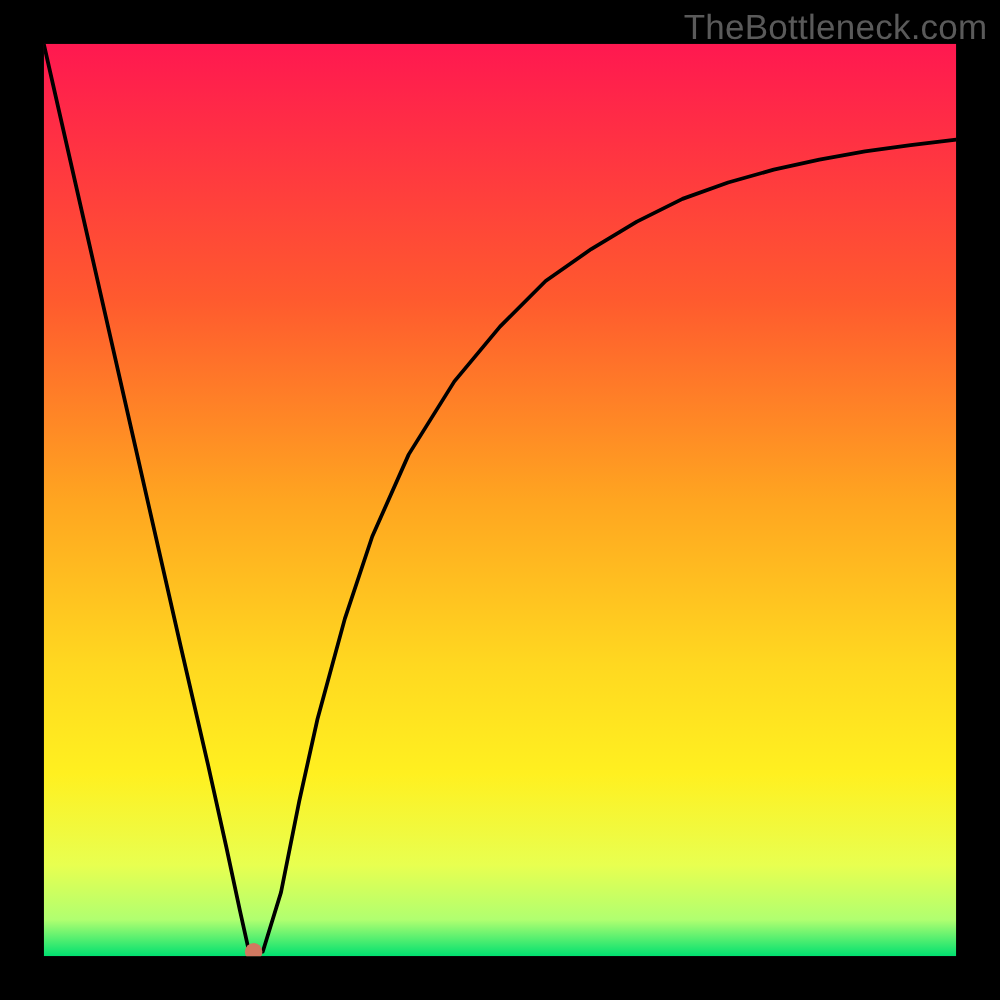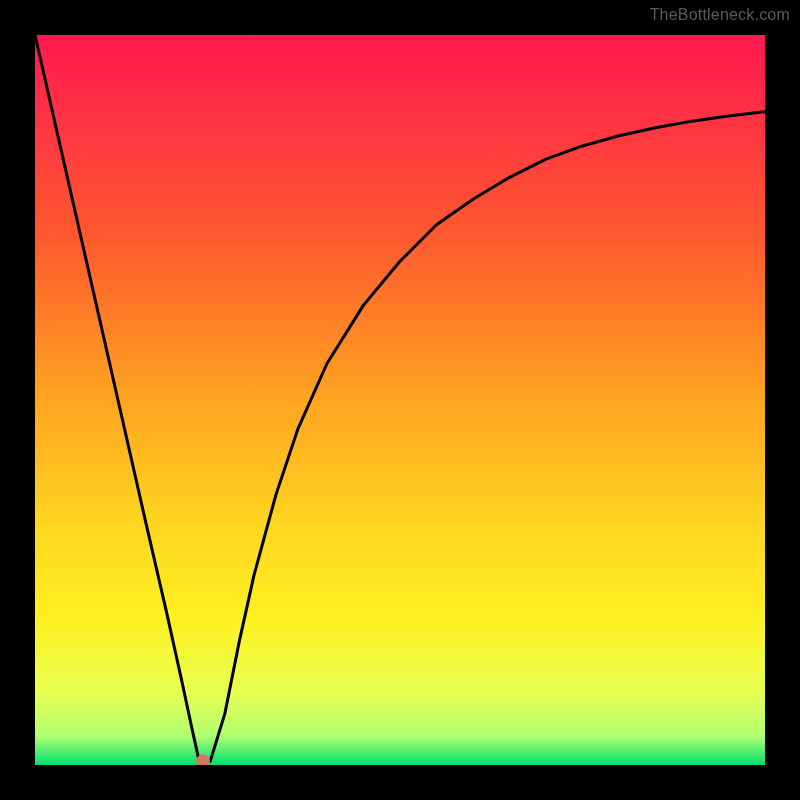--- a/index.html
+++ b/index.html
@@ -22,21 +22,21 @@
     left: 35px;
     top: 35px;
     width: 730px;
     height: 730px;
   }
   .watermark {
     position: absolute;
     top: 6px;
     right: 10px;
     color: #5a5a5a;
-    font-size: 16px;
+    font-size: 28px;
     font-weight: 500;
     letter-spacing: 0.2px;
     pointer-events: none;
     font-family: Arial, Helvetica, sans-serif;
     margin-left: 24px;
   }
   svg { display: block; }
 </style>
 </head>
 <body>

